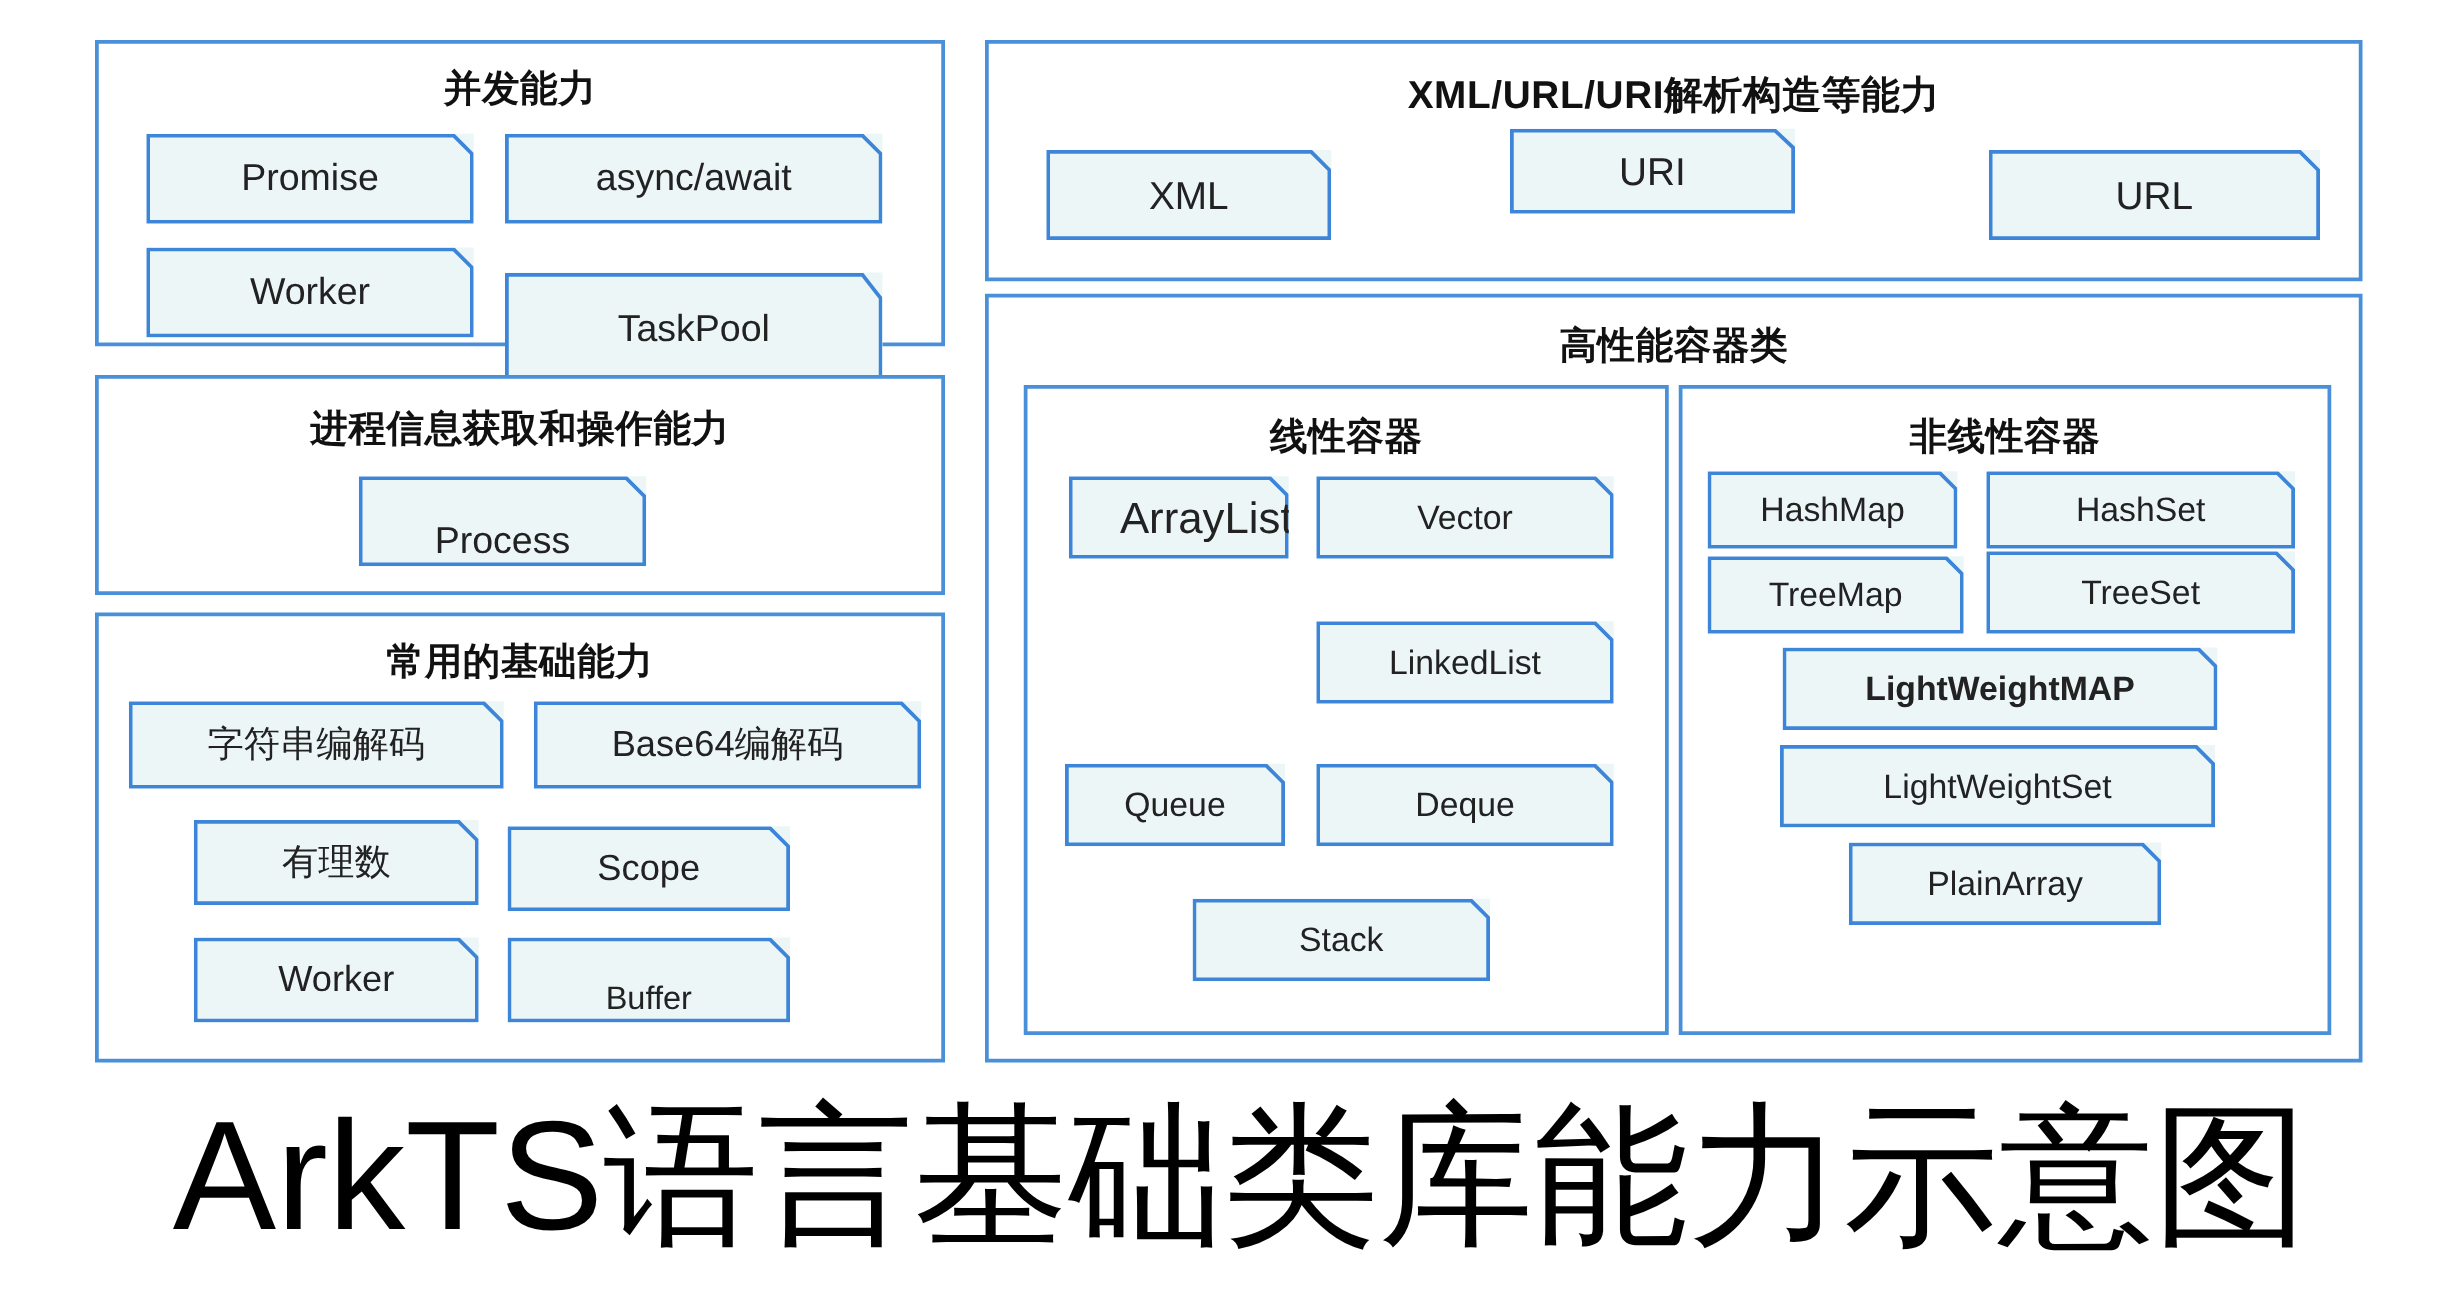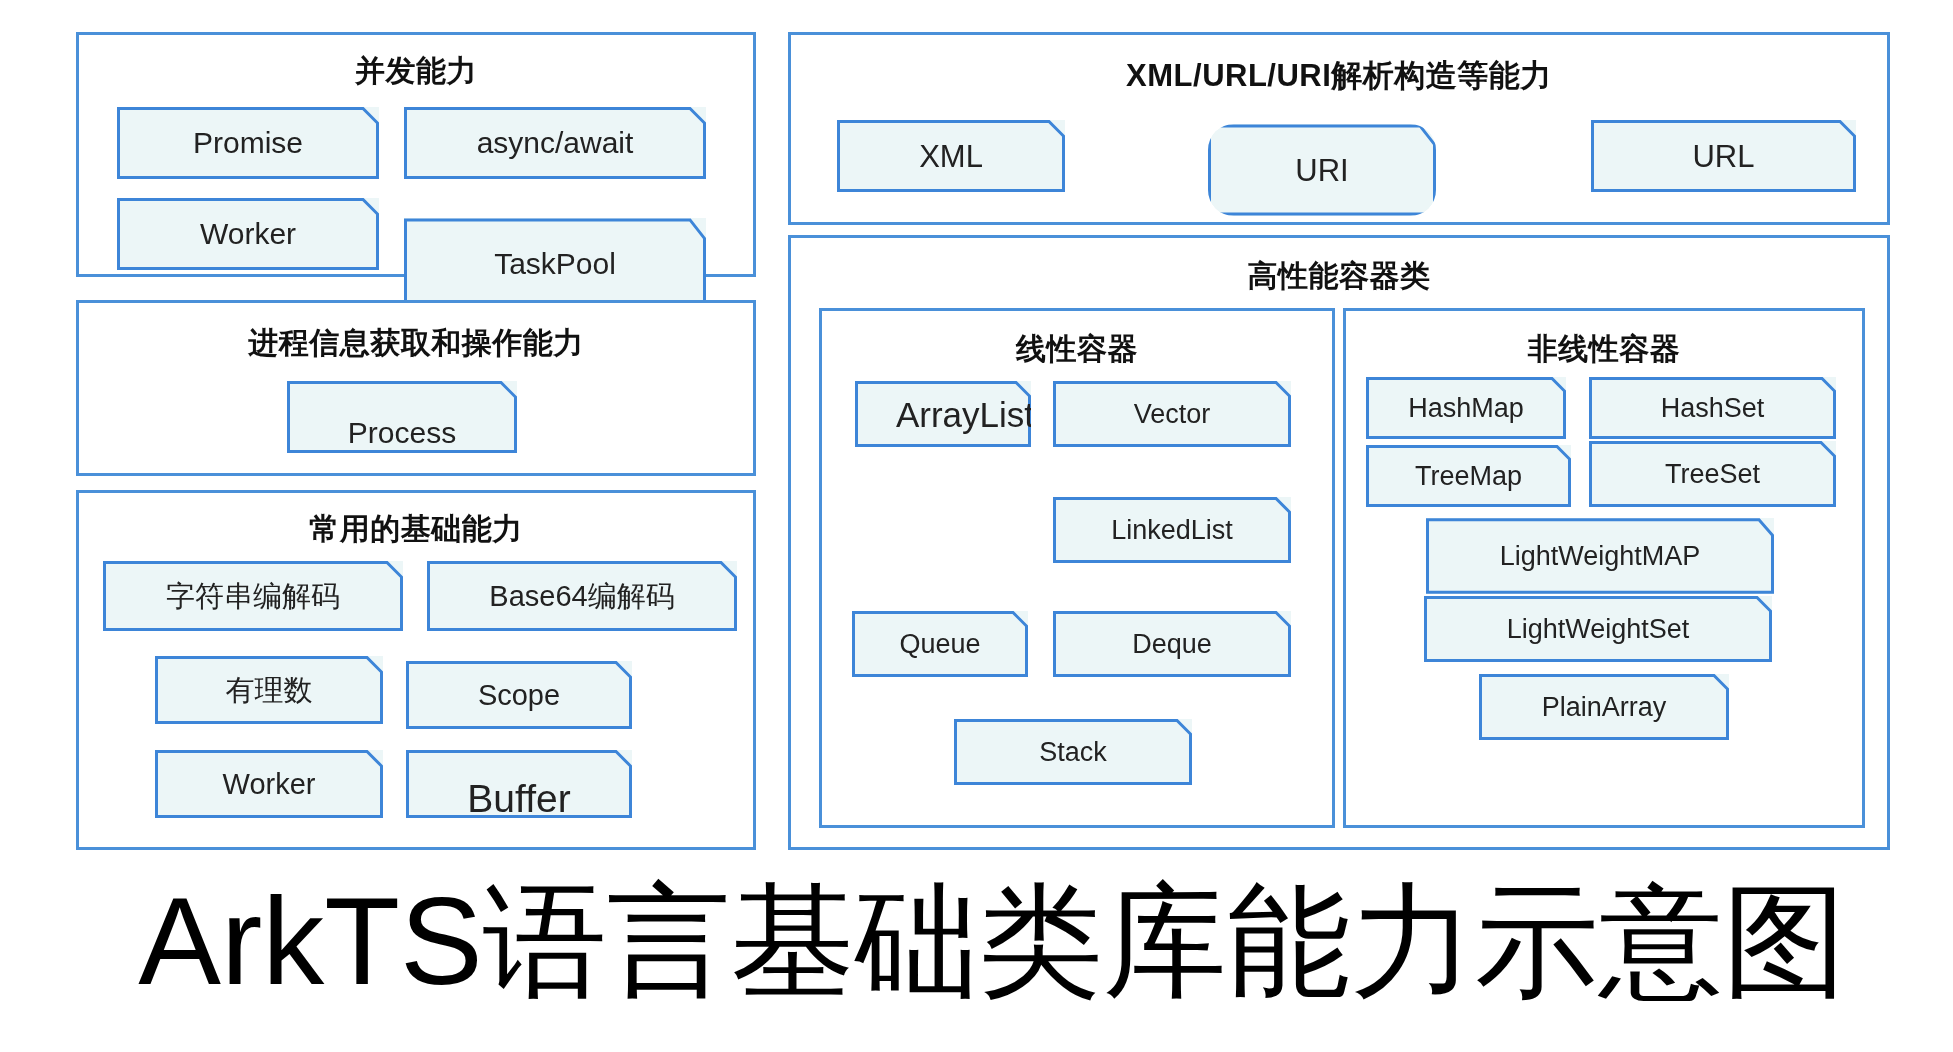--- a/index.html
+++ b/index.html
@@ -149,35 +149,35 @@
       <svg class="note-shape" viewBox="0 0 228 68" preserveAspectRatio="none">
         <path d="M1.5,1.5 H212 L226.5,16 V66.5 H1.5 Z" fill="#ecf6f7" stroke="#3d85d8" stroke-width="3" vector-effect="non-scaling-stroke"></path>
       </svg>
       <span class="note-label" style="font-size:29px;">Worker</span>
     </div>
 
     <div class="note" style="left:327px;top:257px;width:226px;height:68px;">
       <svg class="note-shape" viewBox="0 0 226 68" preserveAspectRatio="none">
         <path d="M1.5,1.5 H210 L224.5,16 V66.5 H1.5 Z" fill="#ecf6f7" stroke="#3d85d8" stroke-width="3" vector-effect="non-scaling-stroke"></path>
       </svg>
-      <span class="note-label" style="font-size:39px;margin-top:28px;">Buffer</span>
+      <span class="note-label" style="font-size:26px;margin-top:28px;">Buffer</span>
     </div>
   </div>
 
   <div class="panel" style="left:788px;top:32px;width:1102px;height:193px;">
     <div class="panel-title" style="top:20px;font-size:31px;">XML/URL/URI解析构造等能力</div>
 
     <div class="note" style="left:46px;top:85px;width:228px;height:72px;">
       <svg class="note-shape" viewBox="0 0 228 72" preserveAspectRatio="none">
         <path d="M1.5,1.5 H212 L226.5,16 V70.5 H1.5 Z" fill="#ecf6f7" stroke="#3d85d8" stroke-width="3" vector-effect="non-scaling-stroke"></path>
       </svg>
       <span class="note-label" style="font-size:31px;">XML</span>
     </div>
 
-    <div class="note" style="left:417px;top:89px;width:228px;height:92px;border-radius:26px;">
+    <div class="note" style="left:417px;top:68px;width:228px;height:68px;">
       <svg class="note-shape" viewBox="0 0 228 72" preserveAspectRatio="none">
         <path d="M1.5,1.5 H212 L226.5,16 V70.5 H1.5 Z" fill="#ecf6f7" stroke="#3d85d8" stroke-width="3" vector-effect="non-scaling-stroke"></path>
       </svg>
       <span class="note-label" style="font-size:31px;">URI</span>
     </div>
 
     <div class="note" style="left:800px;top:85px;width:265px;height:72px;">
       <svg class="note-shape" viewBox="0 0 265 72" preserveAspectRatio="none">
         <path d="M1.5,1.5 H249 L263.5,16 V70.5 H1.5 Z" fill="#ecf6f7" stroke="#3d85d8" stroke-width="3" vector-effect="non-scaling-stroke"></path>
       </svg>
@@ -259,21 +259,21 @@
         <span class="note-label" style="font-size:27px;">TreeMap</span>
       </div>
 
       <div class="note" style="left:243px;top:130px;width:247px;height:66px;">
         <svg class="note-shape" viewBox="0 0 247 66" preserveAspectRatio="none">
           <path d="M1.5,1.5 H232 L245.5,15 V64.5 H1.5 Z" fill="#ecf6f7" stroke="#3d85d8" stroke-width="3" vector-effect="non-scaling-stroke"></path>
         </svg>
         <span class="note-label" style="font-size:27px;">TreeSet</span>
       </div>
 
-      <div class="note" style="left:80px;top:207px;width:348px;height:76px;">
+      <div class="note" style="left:80px;top:207px;width:348px;height:66px;font-weight:bold;">
         <svg class="note-shape" viewBox="0 0 348 66" preserveAspectRatio="none">
           <path d="M1.5,1.5 H333 L346.5,15 V64.5 H1.5 Z" fill="#ecf6f7" stroke="#3d85d8" stroke-width="3" vector-effect="non-scaling-stroke"></path>
         </svg>
         <span class="note-label" style="font-size:27px;">LightWeightMAP</span>
       </div>
 
       <div class="note" style="left:78px;top:285px;width:348px;height:66px;">
         <svg class="note-shape" viewBox="0 0 348 66" preserveAspectRatio="none">
           <path d="M1.5,1.5 H333 L346.5,15 V64.5 H1.5 Z" fill="#ecf6f7" stroke="#3d85d8" stroke-width="3" vector-effect="non-scaling-stroke"></path>
         </svg>

